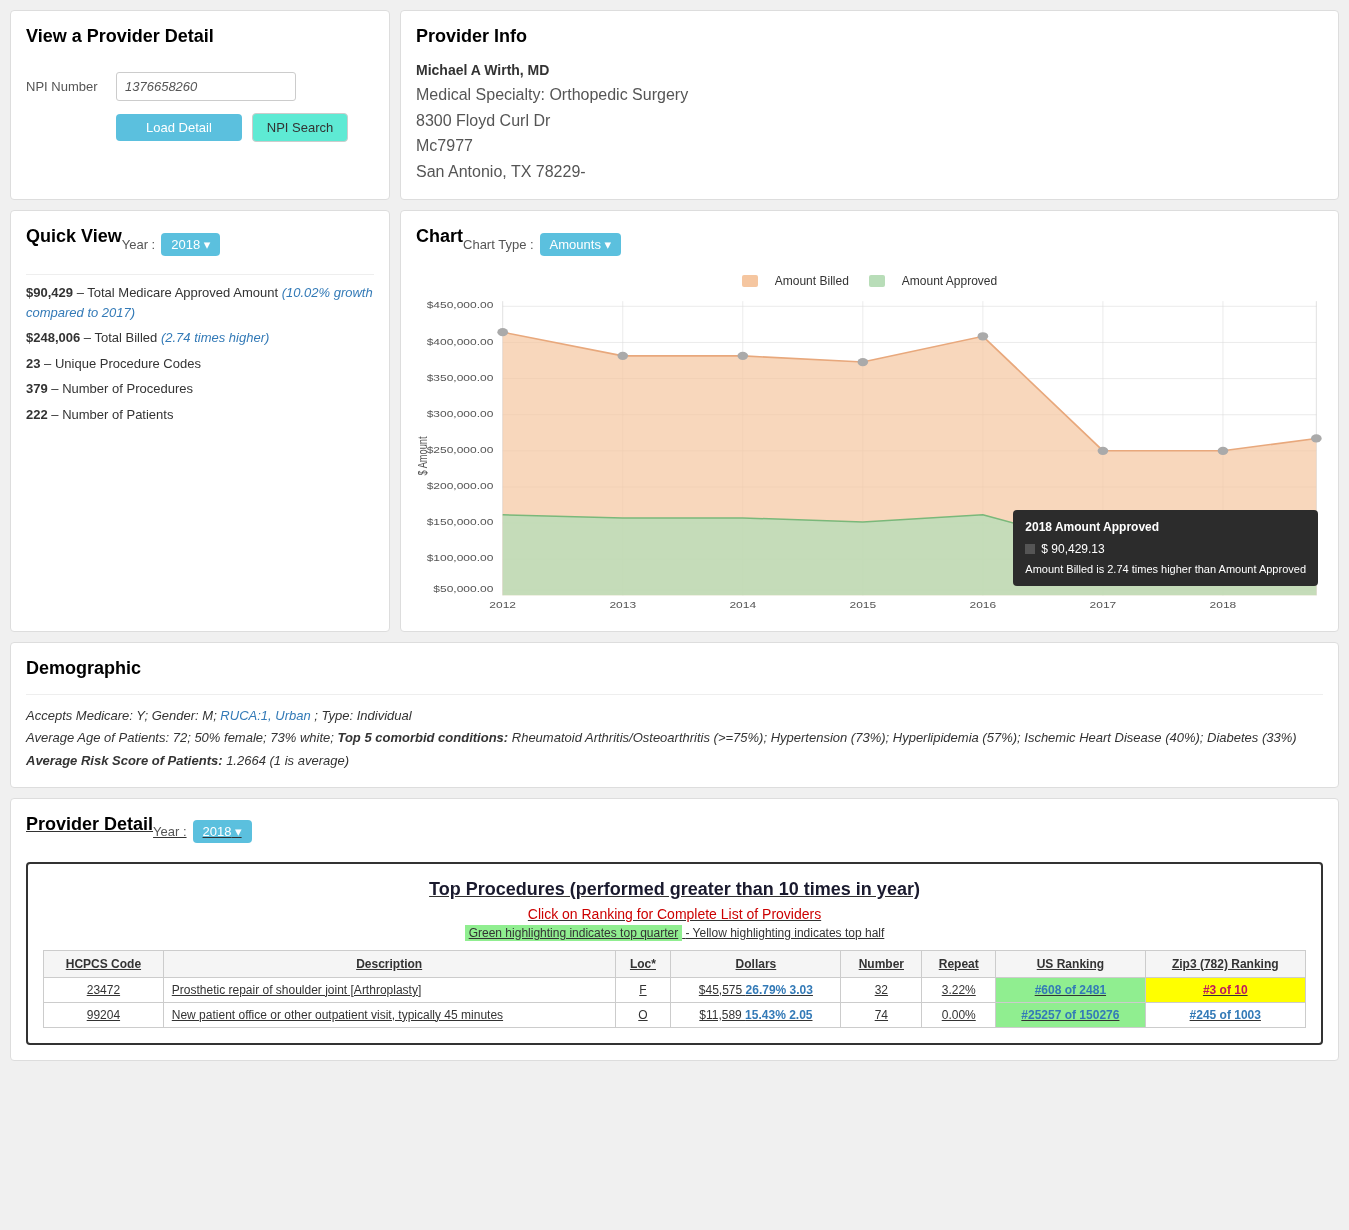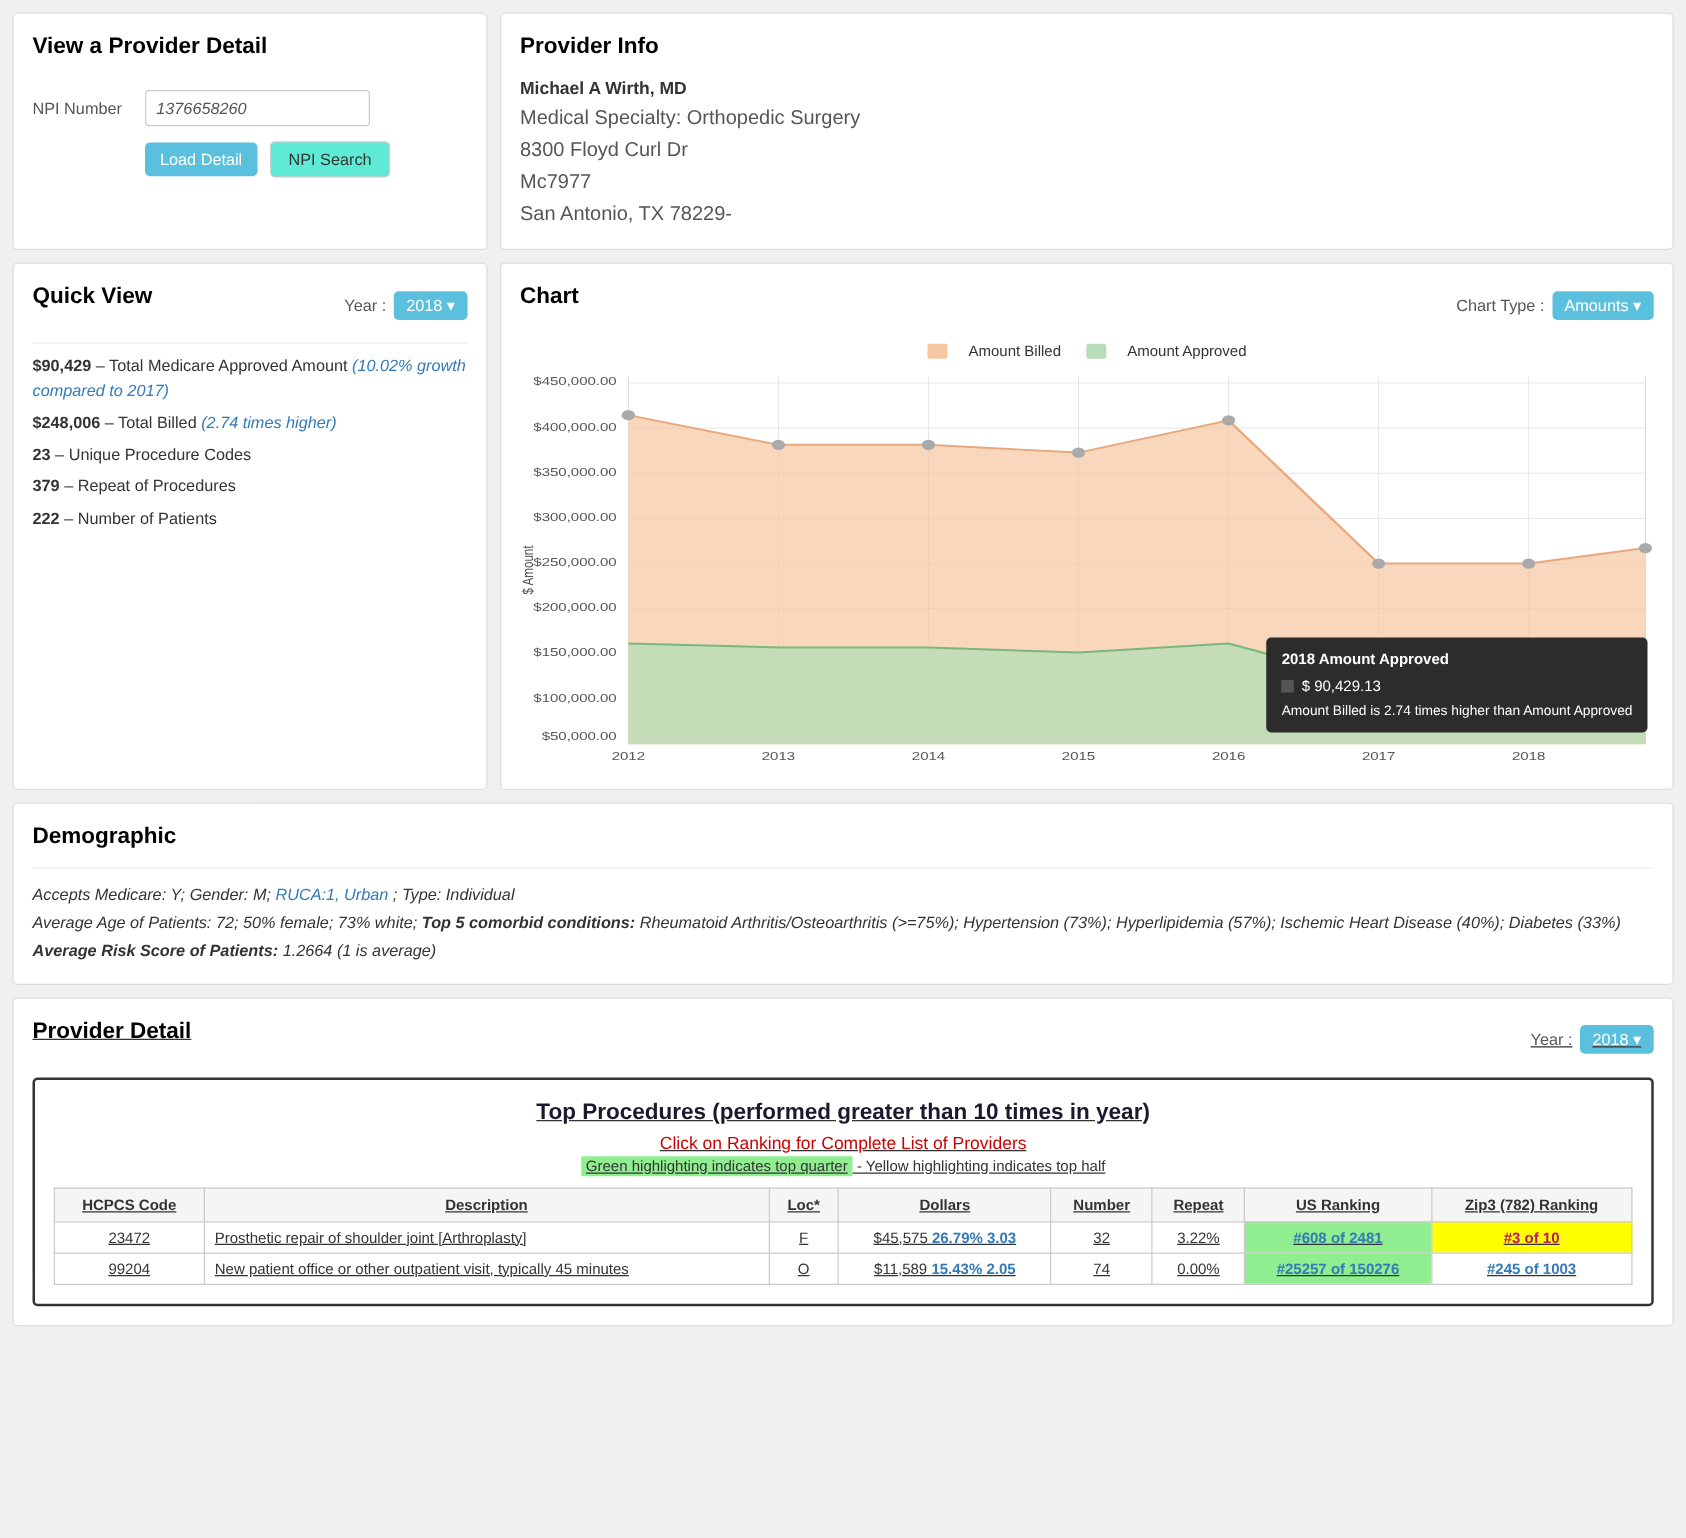--- a/index.html
+++ b/index.html
@@ -55,21 +55,21 @@
       width: 180px;
       color: #555;
       font-style: italic;
     }
     
     .btn-primary {
       background: #5bc0de;
       color: #fff;
       border: none;
       border-radius: 4px;
-      padding: 6px 12px;
+      padding: 6px 30px;
       font-size: 13px;
       cursor: pointer;
     }
     
     .btn-secondary {
       background: #5eead4;
       color: #333;
       border: 1px solid #ccc;
       border-radius: 4px;
       padding: 6px 14px;
@@ -104,21 +104,20 @@
     .chart-card {
       background: #fff;
       border: 1px solid #ddd;
       border-radius: 4px;
       padding: 15px;
       flex: 1;
     }
     
     .card-header {
       display: flex;
-      justify-content: space-between;
       align-items: center;
       margin-bottom: 12px;
     }
     
     .year-label { font-size: 13px; color: #555; }
     
     .btn-dropdown {
       background: #5bc0de;
       color: #fff;
       border: none;
@@ -311,21 +310,21 @@
           <strong>$248,006</strong>
           <span> – Total Billed </span>
           <span class="italic-blue">(2.74 times higher)</span>
         </div>
         <div class="quickview-stat">
           <strong>23</strong>
           <span> – Unique Procedure Codes</span>
         </div>
         <div class="quickview-stat">
           <strong>379</strong>
-          <span> – Repeat of Procedures</span>
+          <span> – Number of Procedures</span>
         </div>
         <div class="quickview-stat">
           <strong>222</strong>
           <span> – Number of Patients</span>
         </div>
       </div>
     </div>
 
     <div class="chart-card">
       <div class="card-header">

